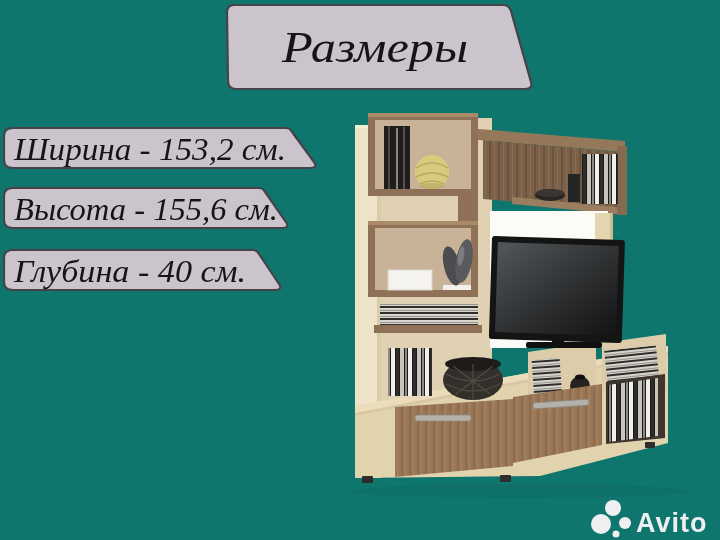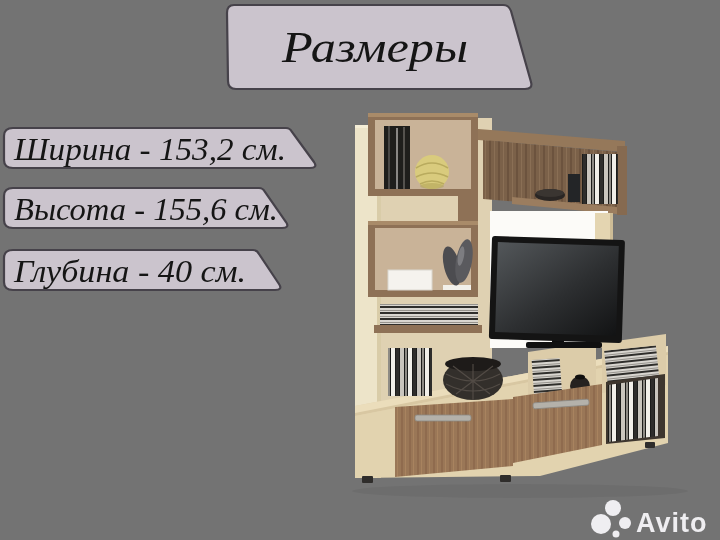--- a/index.html
+++ b/index.html
@@ -1,16 +1,16 @@
 <!DOCTYPE html>
 <html><head>
 <meta charset="utf-8">
 <style>
   html,body{margin:0;padding:0;background:#ffffff;}
-  .canvas{position:relative;width:720px;height:540px;background:#737373;overflow:hidden;
+  .canvas{position:relative;width:720px;height:540px;background:#0f766e;overflow:hidden;
           font-family:"Liberation Serif",serif;}
   .abs{position:absolute;}
   svg text{user-select:none;}
   .btitle{font-family:"Liberation Serif",serif;font-style:italic;font-size:44px;fill:#151515;}
   .blabel{font-family:"Liberation Serif",serif;font-style:italic;font-size:31px;fill:#151515;}
   .wmtext{font-family:"Liberation Sans",sans-serif;font-weight:bold;font-size:27px;fill:#EFEEF1;letter-spacing:1px;}
 </style>
 </head>
 <body>
 

